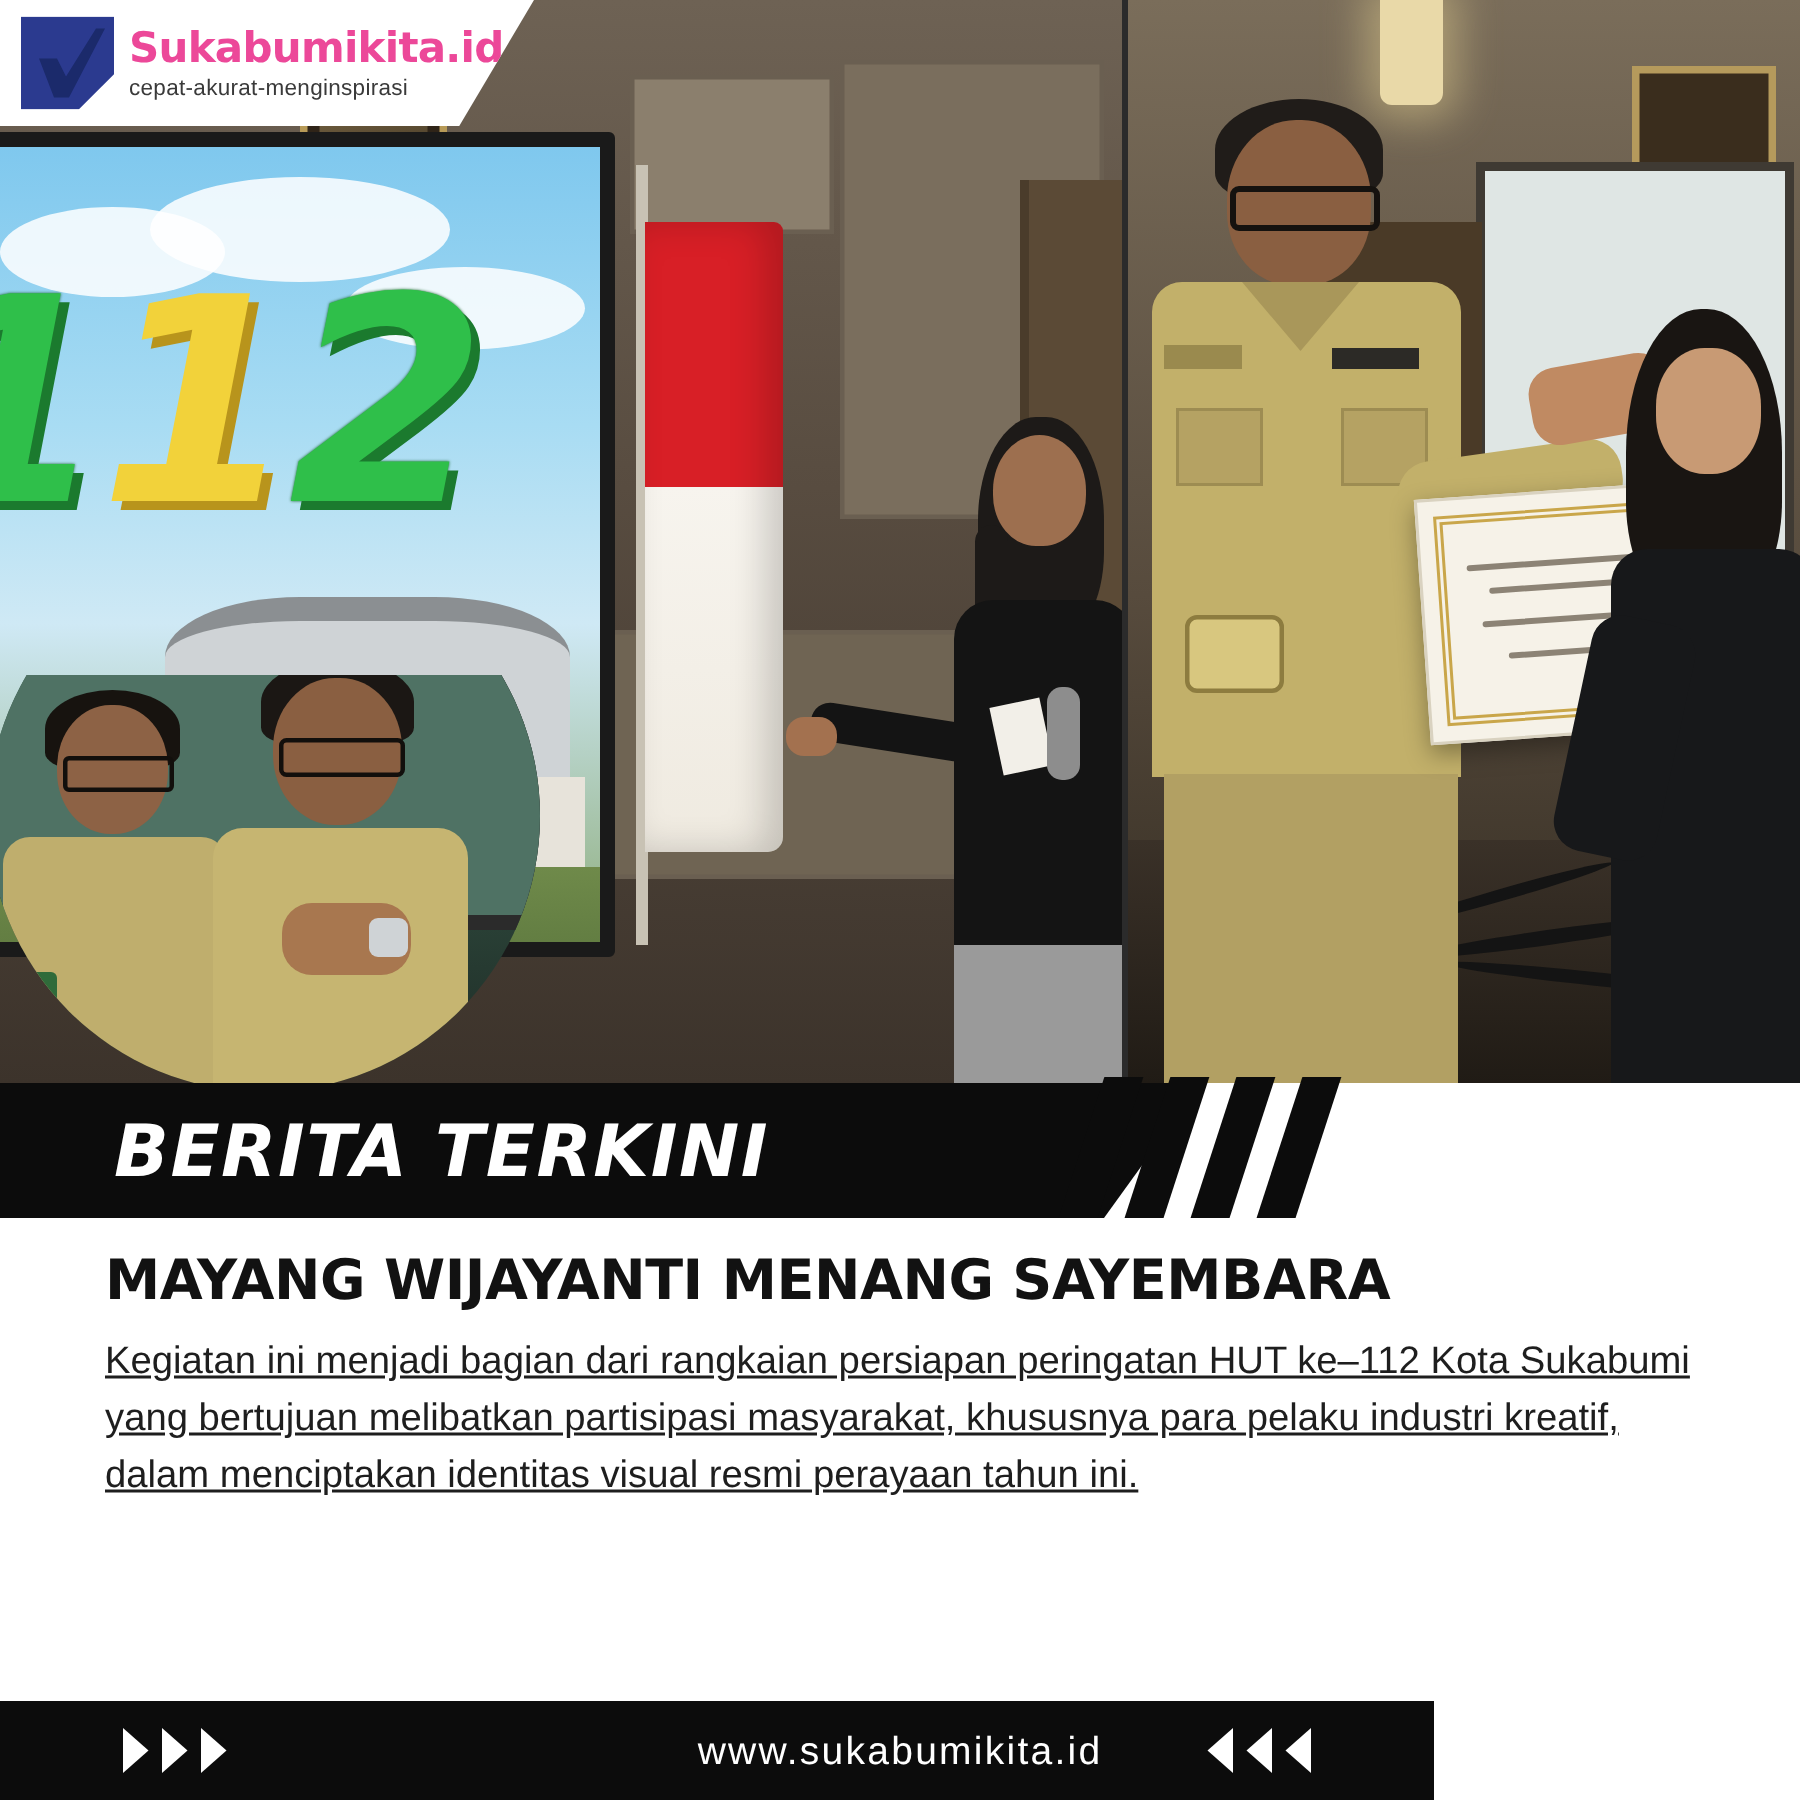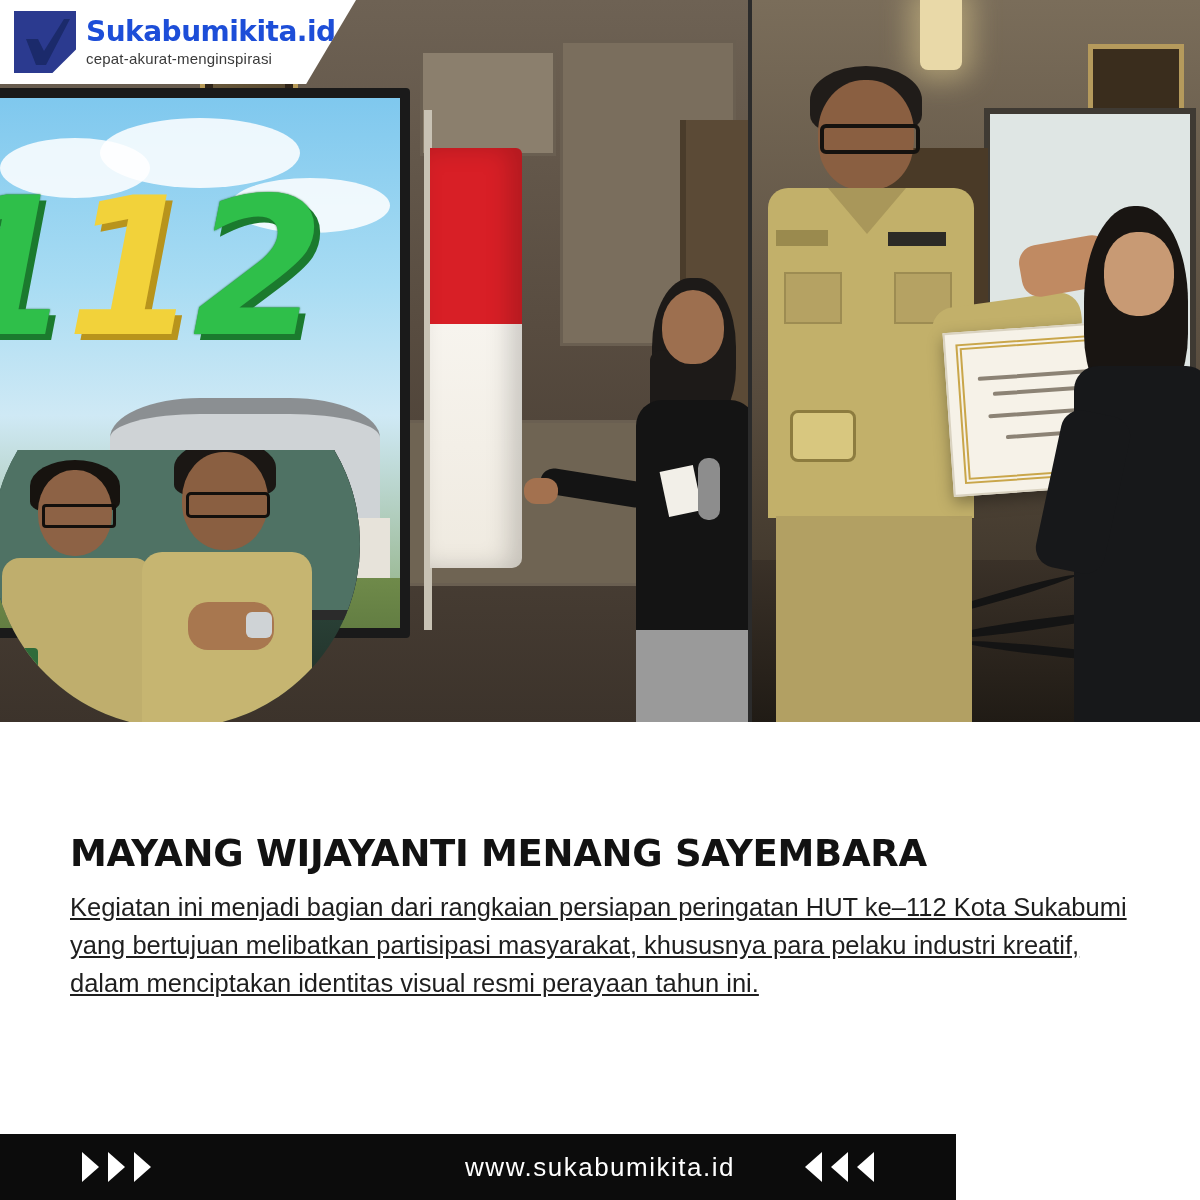--- a/index.html
+++ b/index.html
@@ -357,21 +357,21 @@
   }
   .logo-mark .check {
     position:absolute; left: 8px; top: 6px;
     width: 48px; height: 50px;
   }
   .logo-text { margin-left: 10px; line-height: 1; }
   .logo-title {
     font-family: "DejaVu Sans", sans-serif;
     font-weight: bold;
     font-size: 28px;
-    color: #1d4ed8;
+    color: #ec4899;
     letter-spacing: -0.5px;
   }
   .logo-sub {
     font-family: "Liberation Sans", sans-serif;
     font-size: 15px;
     color: #3a3a3a;
     margin-top: 5px;
     letter-spacing: 0.2px;
   }
 
@@ -585,20 +585,30 @@
           <polygon points="2,20 14,20 21,33 41,0 47,0 23,46 13,46" fill="#ffffff" opacity="0.0"></polygon>
         </svg>
       </div>
       <div class="logo-text">
         <div class="logo-title">Sukabumikita.id</div>
         <div class="logo-sub">cepat-akurat-menginspirasi</div>
       </div>
     </div>
   </div>
 
+  <div class="banner">
+    <div class="banner-white"></div>
+    <div class="banner-stripes">
+      <div class="stripe" style="left:0;"></div>
+      <div class="stripe" style="left:44px;"></div>
+      <div class="stripe" style="left:88px;"></div>
+      <div class="stripe" style="left:132px;"></div>
+    </div>
+    <div class="banner-label">BERITA TERKINI</div>
+  </div>
 
   <div class="content">
     <h1 class="headline">MAYANG WIJAYANTI MENANG SAYEMBARA</h1>
     <p class="subtext">Kegiatan ini menjadi bagian dari rangkaian persiapan peringatan HUT ke–112 Kota Sukabumi yang bertujuan melibatkan partisipasi masyarakat, khususnya para pelaku industri kreatif, dalam menciptakan identitas visual resmi perayaan tahun ini.</p>
   </div>
 
   <div class="footer">
     <div class="chev-group chev-left">
       <div class="chev r"></div>
       <div class="chev r"></div>

